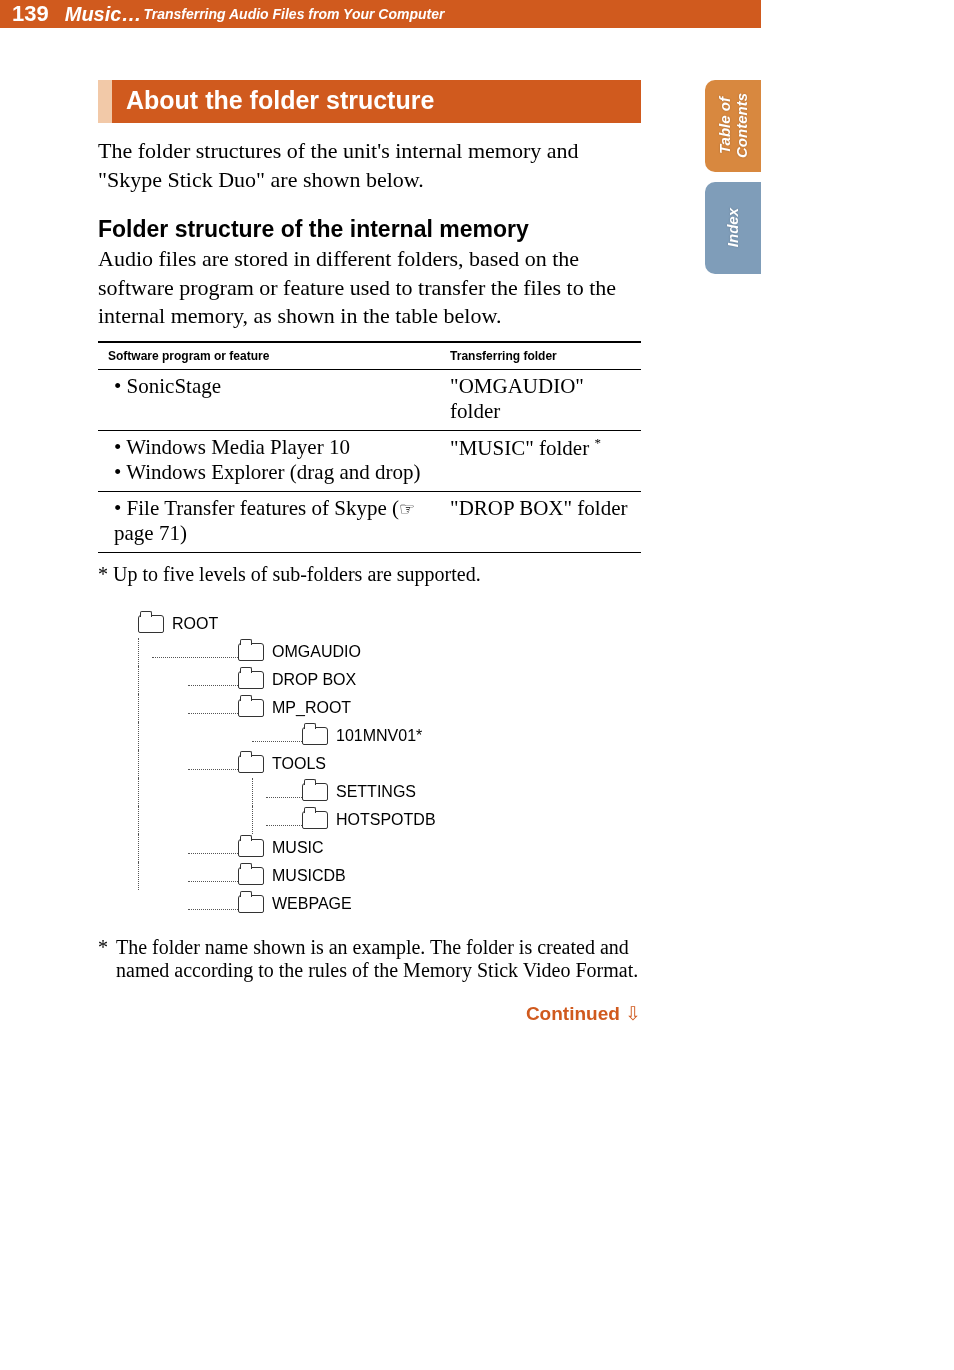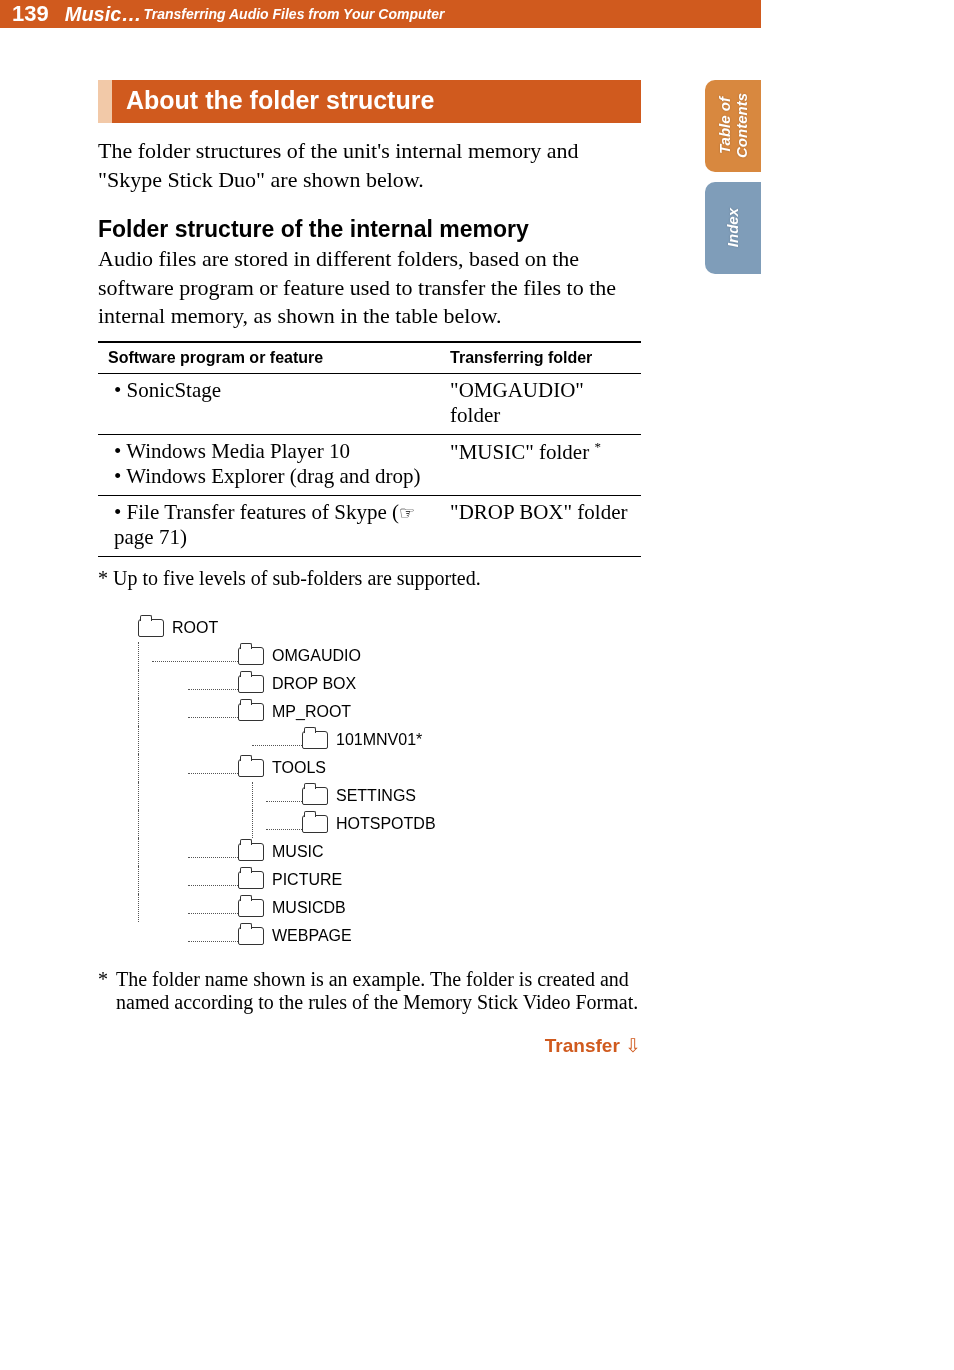--- a/index.html
+++ b/index.html
@@ -7,21 +7,21 @@
   .page { position: relative; width: 761px; height: 1370px; }
   .header-bar { background: #d05a1e; height: 28px; width: 100%; display: flex; align-items: center; padding-left: 12px; }
   .page-num { color: #fff; font-weight: bold; font-size: 22px; font-family: Arial, Helvetica, sans-serif; margin-right: 16px; }
   .crumb-main { color: #fff; font-style: italic; font-weight: bold; font-size: 20px; font-family: Arial, Helvetica, sans-serif; }
   .crumb-sub { color: #fff; font-style: italic; font-weight: bold; font-size: 14px; font-family: Arial, Helvetica, sans-serif; margin-left: 2px; }
   .content { padding: 52px 120px 0 98px; }
   .h1-band { background: #d05a1e; color: #fff; font-family: Arial, Helvetica, sans-serif; font-weight: bold; font-size: 25px; padding: 6px 14px 8px 14px; margin-bottom: 14px; border-left: 14px solid #f2c9a8; }
   .para { font-size: 22px; line-height: 1.3; margin-bottom: 22px; }
   .h2 { font-family: Arial, Helvetica, sans-serif; font-weight: bold; font-size: 23px; margin-bottom: 2px; }
   table.tbl { width: 100%; border-collapse: collapse; margin-top: 10px; }
-  table.tbl th { text-align: left; font-family: Arial, Helvetica, sans-serif; font-weight: bold; font-size: 16px; padding: 6px 10px; border-top: 2px solid #000; border-bottom: 1px solid #000; }
+  table.tbl th { text-align: left; font-family: Arial, Helvetica, sans-serif; font-weight: bold; font-size: 12px; padding: 6px 10px; border-top: 2px solid #000; border-bottom: 1px solid #000; }
   table.tbl td { vertical-align: top; font-size: 21px; padding: 4px 10px 6px 10px; border-bottom: 1px solid #000; }
   .bullet { padding-left: 6px; }
   .bullet::before { content: "• "; }
   .xref-icon { font-size: 18px; }
   .sup { font-size: 13px; vertical-align: super; }
   .footnote { font-size: 20px; margin-top: 10px; }
   .footnote2 { font-size: 20px; margin-top: 18px; display: flex; }
   .footnote2 .ast { width: 18px; flex: 0 0 18px; }
   
   .tree { margin-top: 24px; margin-left: 40px; font-family: Arial, Helvetica, sans-serif; font-size: 16px; line-height: 1.0; }
@@ -171,41 +171,34 @@
           <span class="spacer" style="width:36px"></span>
           <span class="conn"></span>
         <span class="folder-icon"></span>
         <span class="tree-label">MUSIC</span>
       </div>
       <div class="node">
         <span class="spacer vline" style="width:14px"></span>
           <span class="spacer" style="width:36px"></span>
           <span class="conn"></span>
         <span class="folder-icon"></span>
-        <span class="tree-label">PICTURE</span>
-      </div>
-      <div class="node">
-        <span class="spacer vline" style="width:14px"></span>
-          <span class="spacer" style="width:36px"></span>
-          <span class="conn"></span>
-        <span class="folder-icon"></span>
         <span class="tree-label">MUSICDB</span>
       </div>
       <div class="node">
         <span class="spacer" style="width:14px"></span>
           <span class="spacer" style="width:36px"></span>
           <span class="conn"></span>
         <span class="folder-icon"></span>
         <span class="tree-label">WEBPAGE</span>
       </div>
     </div>
 
     <div class="footnote2">
       <span class="ast">*</span>
       <span>The folder name shown is an example. The folder is created and named according to the rules of the Memory Stick Video Format.</span>
     </div>
 
     <div class="continued">
-      <span>Transfer </span><span class="down-arrow">⇩</span>
+      <span>Continued </span><span class="down-arrow">⇩</span>
     </div>
 
   </div>
 </div>
 
 </body></html>

